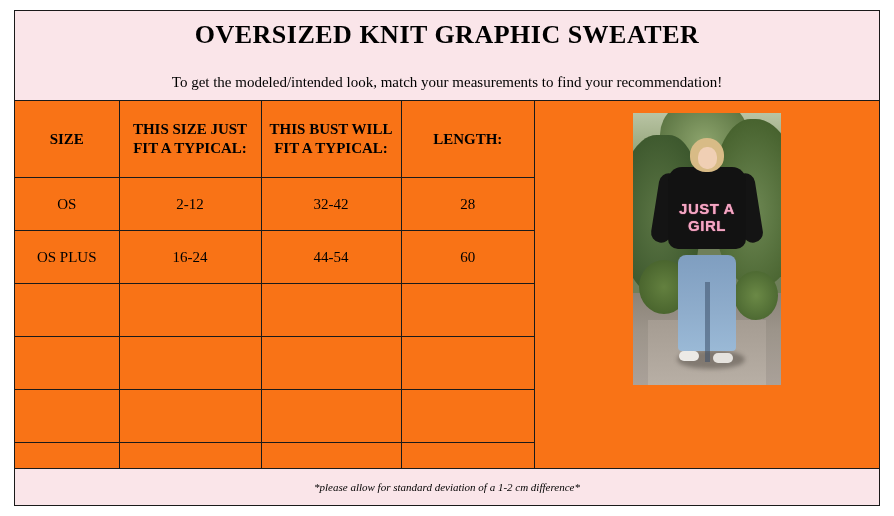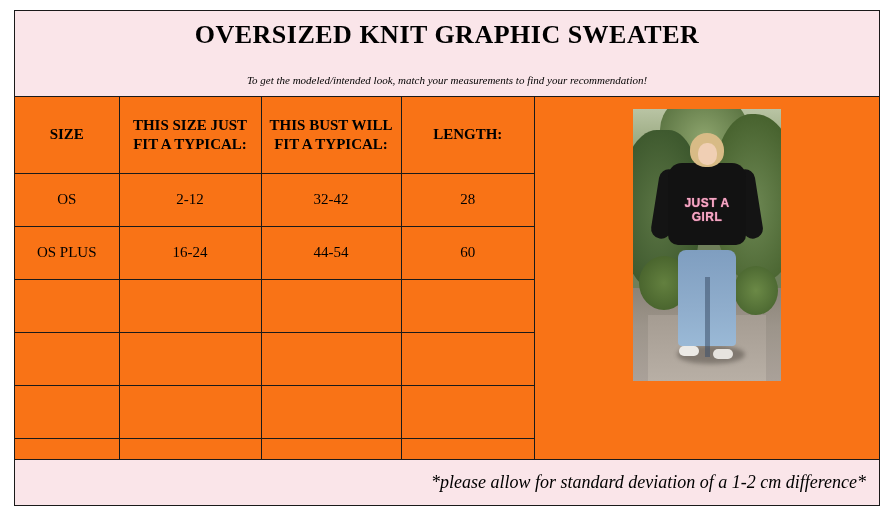--- a/index.html
+++ b/index.html
@@ -41,22 +41,21 @@
     font-family: "Liberation Serif", serif;
     font-weight: bold;
     font-size: 26px;
     letter-spacing: 0.5px;
     color: #000000;
     margin: 2px 0 6px 0;
     line-height: 1.1;
   }
   .subtitle {
     font-family: "Liberation Serif", serif;
-    font-style: italic;
-    font-size: 11px;
+    font-size: 15px;
     color: #000000;
     line-height: 1.1;
     margin-top: 24px;
   }
   .body {
     flex: 1 1 auto;
     display: flex;
     flex-direction: row;
     min-height: 0;
   }
@@ -189,21 +188,21 @@
     margin-left: 32px;
     background: #141414;
     border-radius: 10px;
     transform: rotate(-9deg);
   }
   .ph-graphic {
     position: absolute; left: 50%; top: 32%; width: 66px; margin-left: -33px;
     text-align: center;
     font-family: "Liberation Sans", sans-serif;
     font-weight: bold;
-    font-size: 12px;
+    font-size: 15px;
     letter-spacing: 0.5px;
     color: #f2a7c3;
     text-shadow: 0 0 1px #ff7fb0;
   }
   .ph-jeans {
     position: absolute; left: 50%; top: 52%; width: 58px; height: 96px;
     margin-left: -29px;
     background: linear-gradient(180deg, #7f9ec0 0%, #8fadcc 60%, #9ab9d6 100%);
     border-radius: 8px 8px 4px 4px;
   }
@@ -242,26 +241,26 @@
     font-weight: bold;
     color: #000000;
     line-height: 1.55;
   }
   .model-info .val {
     color: #7a1030;
   }
   .footer {
     background: #fae5e9;
     border-top: 1px solid #1a1a1a;
-    text-align: right;
+    text-align: center;
     font-family: "Liberation Serif", serif;
     font-style: italic;
-    font-size: 18px;
-    color: #000000;
-    padding: 12px 13px;
+    font-size: 11px;
+    color: #000000;
+    padding: 12px 6px;
     flex: 0 0 auto;
   }
 </style>
 </head>
 <body>
 
 <div class="page">
   <div class="card">
 
     <div class="header">

